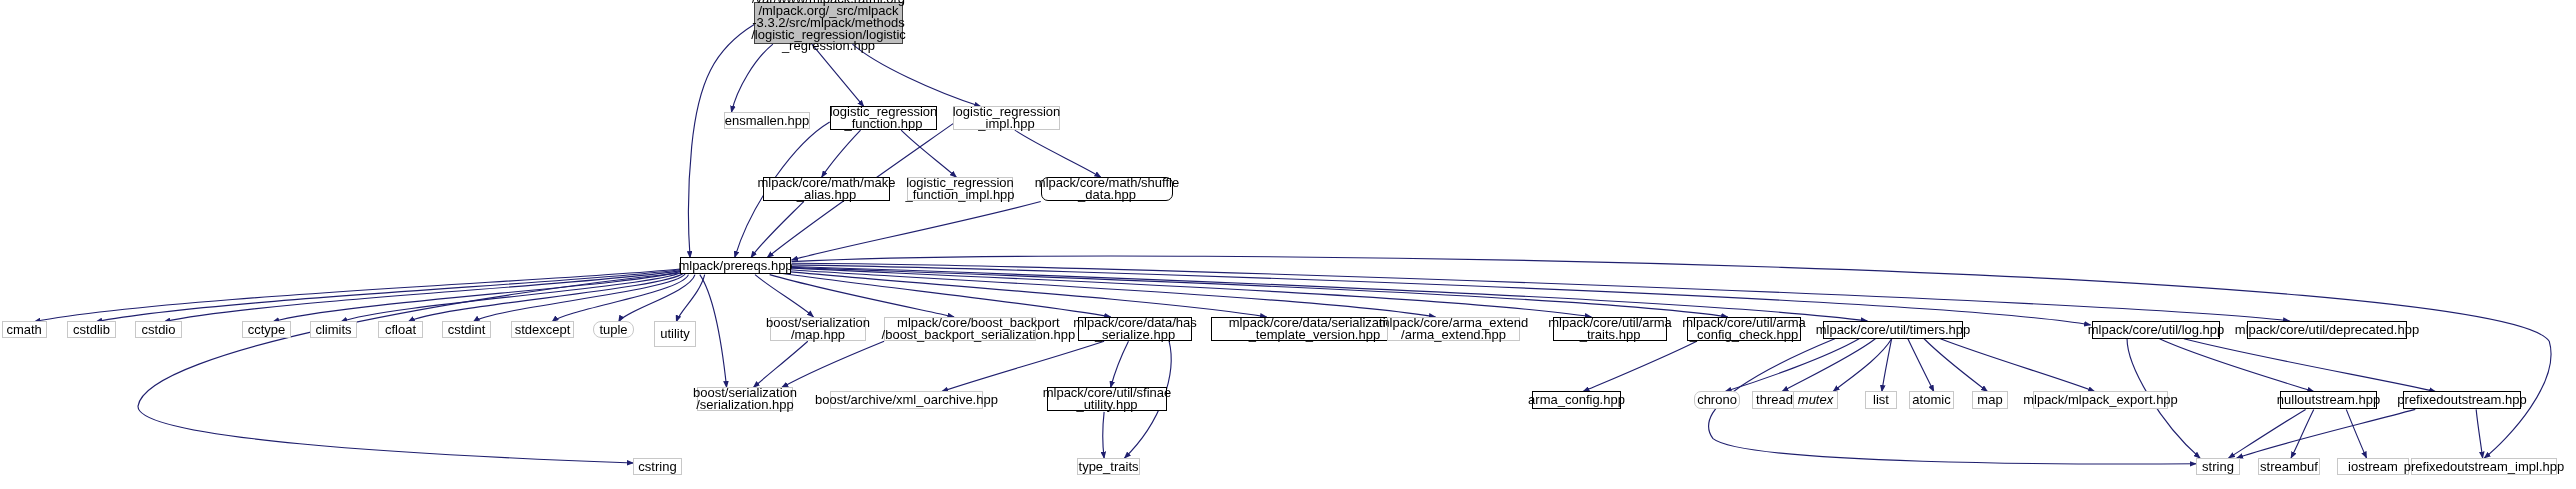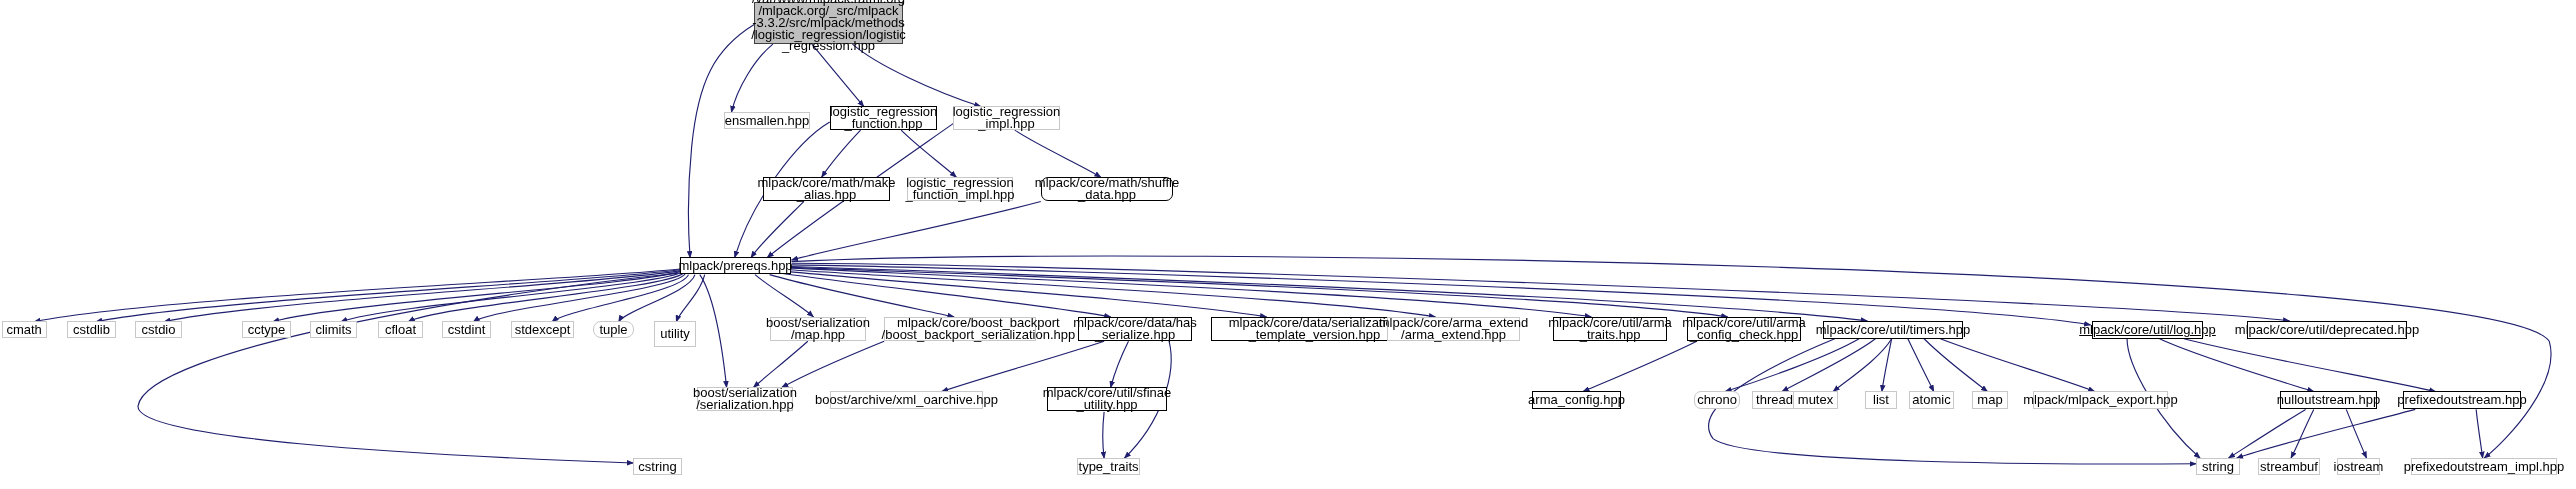--- a/index.html
+++ b/index.html
@@ -154,38 +154,38 @@
 _serialize.hpp</div>
       <div class="node strong" style="left: 1211px; top: 317px; width: 182px; height: 24px; padding-left: 28px;">mlpack/core/data/serialization
 _template_version.hpp</div>
       <div class="node" style="left: 1387px; top: 317px; width: 133px; height: 24px;">mlpack/core/arma_extend
 /arma_extend.hpp</div>
       <div class="node strong" style="left: 1553px; top: 317px; width: 114px; height: 24px;">mlpack/core/util/arma
 _traits.hpp</div>
       <div class="node strong" style="left: 1687px; top: 317px; width: 114px; height: 24px;">mlpack/core/util/arma
 _config_check.hpp</div>
       <div class="node strong" style="left: 1823px; top: 321px; width: 140px; height: 18px;">mlpack/core/util/timers.hpp</div>
-      <div class="node strong" style="left: 2092px; top: 321px; width: 111px; height: 18px; text-decoration: underline;">mlpack/core/util/log.hpp</div>
+      <div class="node strong" style="left: 2092px; top: 321px; width: 128px; height: 18px;">mlpack/core/util/log.hpp</div>
       <div class="node strong" style="left: 2247px; top: 321px; width: 160px; height: 18px;">mlpack/core/util/deprecated.hpp</div>
       <div class="node" style="left: 697px; top: 387px; width: 96px; height: 24px;">boost/serialization
 /serialization.hpp</div>
       <div class="node" style="left: 830px; top: 391px; width: 153px; height: 18px;">boost/archive/xml_oarchive.hpp</div>
       <div class="node strong" style="left: 1047px; top: 387px; width: 120px; height: 24px;">mlpack/core/util/sfinae
 _utility.hpp</div>
       <div class="node strong" style="left: 1532px; top: 391px; width: 89px; height: 18px;">arma_config.hpp</div>
       <div class="node" style="left: 1694px; top: 391px; width: 46px; height: 18px; border-radius: 7px;">chrono</div>
       <div class="node" style="left: 1752px; top: 391px; width: 45px; height: 18px;">thread</div>
-      <div class="node" style="left: 1793px; top: 391px; width: 45px; height: 18px;">mutex</div>
+      <div class="node" style="left: 1793px; top: 391px; width: 45px; height: 18px; font-style: italic;">mutex</div>
       <div class="node" style="left: 1865px; top: 391px; width: 32px; height: 18px;">list</div>
       <div class="node" style="left: 1909px; top: 391px; width: 45px; height: 18px;">atomic</div>
       <div class="node" style="left: 1972px; top: 391px; width: 36px; height: 18px;">map</div>
       <div class="node" style="left: 2033px; top: 391px; width: 135px; height: 18px;">mlpack/mlpack_export.hpp</div>
       <div class="node strong" style="left: 2280px; top: 391px; width: 97px; height: 18px;">nulloutstream.hpp</div>
       <div class="node strong" style="left: 2403px; top: 391px; width: 118px; height: 18px;">prefixedoutstream.hpp</div>
       <div class="node" style="left: 633px; top: 458px; width: 49px; height: 17px;">cstring</div>
       <div class="node" style="left: 1077px; top: 458px; width: 63px; height: 17px;">type_traits</div>
       <div class="node" style="left: 2196px; top: 458px; width: 44px; height: 17px;">string</div>
       <div class="node" style="left: 2258px; top: 458px; width: 62px; height: 17px;">streambuf</div>
-      <div class="node" style="left: 2337px; top: 458px; width: 43px; height: 17px;">iostream</div>
+      <div class="node" style="left: 2337px; top: 458px; width: 72px; height: 17px;">iostream</div>
       <div class="node" style="left: 2411px; top: 458px; width: 146px; height: 17px;">prefixedoutstream_impl.hpp</div>
     </div>
 </div>
 
 
 </body></html>

